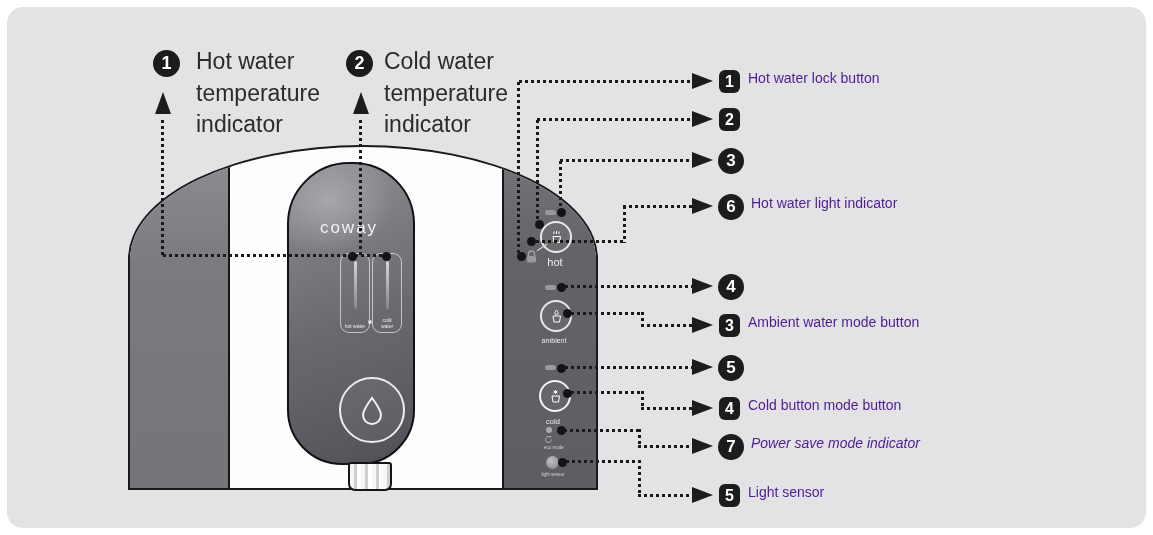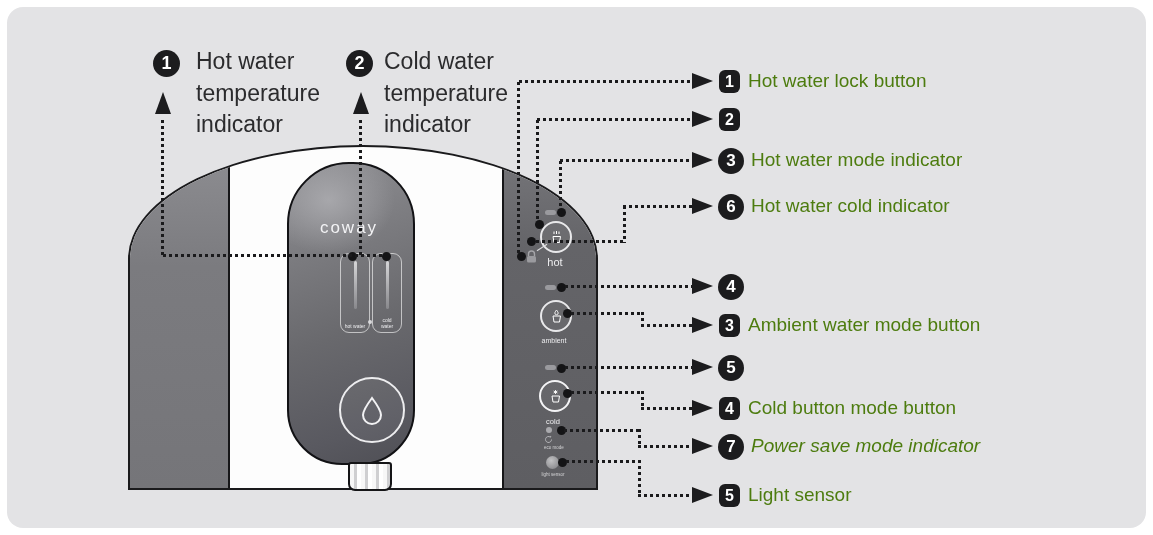--- a/index.html
+++ b/index.html
@@ -58,21 +58,21 @@
   .arr-r{position:absolute;width:0;height:0;border-left:21px solid #1c1c1e;
          border-top:8.5px solid transparent;border-bottom:8.5px solid transparent;}
   .arr-u{position:absolute;width:0;height:0;border-bottom:22px solid #1c1c1e;
          border-left:8px solid transparent;border-right:8px solid transparent;}
   .badge-c{position:absolute;width:26px;height:26px;border-radius:50%;background:#1c1c1e;color:#ffffff;
          font-size:17px;font-weight:bold;display:flex;align-items:center;justify-content:center;}
   .badge-s{position:absolute;width:21px;height:23px;border-radius:6px;background:#1c1c1e;color:#ffffff;
          font-size:16px;font-weight:bold;display:flex;align-items:center;justify-content:center;}
   .badge-big{position:absolute;width:27px;height:27px;border-radius:50%;background:#1c1c1e;color:#ffffff;
          font-size:18px;font-weight:bold;display:flex;align-items:center;justify-content:center;}
-  .clabel{position:absolute;font-size:19px;color:#4d7c0f;white-space:nowrap;}
+  .clabel{position:absolute;font-size:14px;color:#4c1d95;white-space:nowrap;}
   .ltext{position:absolute;font-size:23px;line-height:31.5px;color:#2b2b2d;}
 </style>
 </head>
 <body>
 
 <div class="stage">
   <div class="panel-bg"></div>
 
   <div class="machine">
     <div class="pillar pillar-left"></div>
@@ -203,25 +203,24 @@
 
   <div class="arr-r" style="left:692px;top:73px;"></div>
   <div class="badge-s" style="left:719px;top:70px;">1</div>
   <div class="clabel" style="left:748px;top:70px;">Hot water lock button</div>
 
   <div class="arr-r" style="left:692px;top:111px;"></div>
   <div class="badge-s" style="left:719px;top:108px;">2</div>
 
   <div class="arr-r" style="left:692px;top:152px;"></div>
   <div class="badge-c" style="left:718px;top:148px;">3</div>
-  <div class="clabel" style="left:751px;top:149px;">Hot water mode indicator</div>
 
   <div class="arr-r" style="left:692px;top:198px;"></div>
   <div class="badge-c" style="left:718px;top:194px;">6</div>
-  <div class="clabel" style="left:751px;top:195px;">Hot water cold indicator</div>
+  <div class="clabel" style="left:751px;top:195px;">Hot water light indicator</div>
 
   <div class="arr-r" style="left:692px;top:278px;"></div>
   <div class="badge-c" style="left:718px;top:274px;">4</div>
 
   <div class="arr-r" style="left:692px;top:317px;"></div>
   <div class="badge-s" style="left:719px;top:314px;">3</div>
   <div class="clabel" style="left:748px;top:314px;">Ambient water mode button</div>
 
   <div class="arr-r" style="left:692px;top:359px;"></div>
   <div class="badge-c" style="left:718px;top:355px;">5</div>

